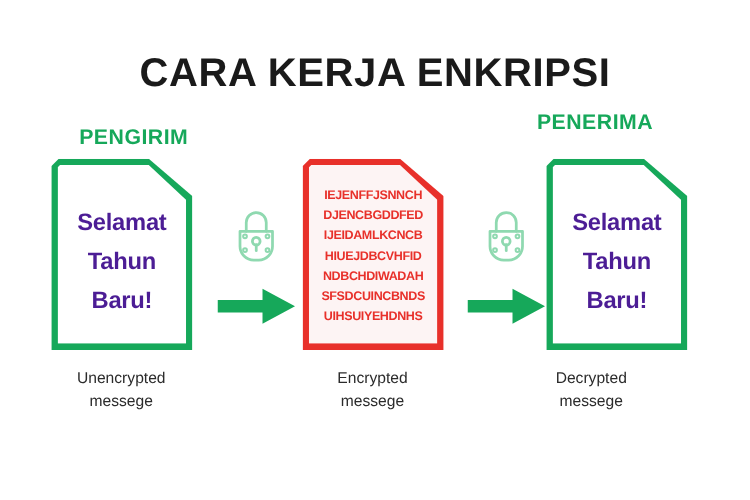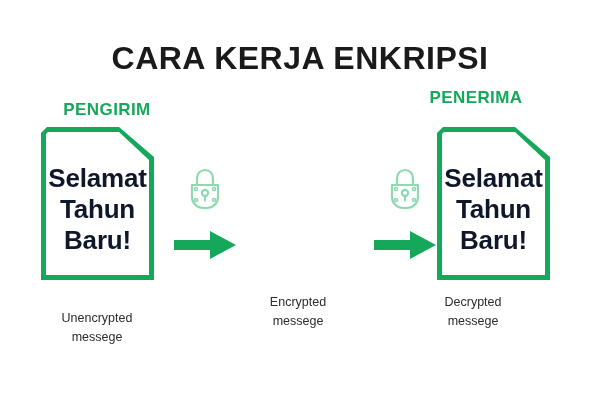--- a/index.html
+++ b/index.html
@@ -101,24 +101,24 @@
   
   .doc-text {
     position: absolute;
     left: 0;
     width: 100%;
     text-align: center;
   }
 
   .plain-text {
     top: 36px;
-    font-size: 26px;
+    font-size: 19px;
     line-height: 31px;
     font-weight: bold;
-    color: #0f172a;
+    color: #4c1d95;
     letter-spacing: -0.2px;
   }
 
   .cipher-text {
     top: 22px;
     font-size: 10px;
     line-height: 16.2px;
     font-weight: bold;
     color: #e8302a;
     letter-spacing: -0.3px;
@@ -128,21 +128,21 @@
   
   .caption {
     position: absolute;
     top: 293px;
     width: 170px;
     text-align: center;
     font-size: 12.5px;
     line-height: 19px;
     color: #2b2b2b;
   }
-  .caption.c1 { left: 12px; margin-top: 16px; }
+  .caption.c1 { left: 12px; }
   .caption.c2 { left: 213px; }
   .caption.c3 { left: 388px; }
 
   
   .step {
     position: absolute;
     top: 164px;
     width: 66px;
     height: 96px;
   }
@@ -203,20 +203,37 @@
         <circle cx="29" cy="36" r="1.5" fill="none" stroke="#8fd9b0" stroke-width="1.6"></circle>
       </svg>
     </span>
     <span class="arrow-icon">
       <svg viewBox="0 0 62 30" width="62" height="30" aria-hidden="true">
         <path d="M0 10 H36 V1 L62 15 L36 29 V20 H0 Z" fill="#16a85a"></path>
       </svg>
     </span>
   </div>
 
+  <div class="doc mid red">
+    <div class="page">
+      <div class="page-inner"></div>
+    </div>
+    <div class="fold">
+      <div class="fold-outer"></div>
+    </div>
+    <div class="doc-text cipher-text">
+      <div class="line">IEJENFFJSNNCH</div>
+      <div class="line">DJENCBGDDFED</div>
+      <div class="line">IJEIDAMLKCNCB</div>
+      <div class="line">HIUEJDBCVHFID</div>
+      <div class="line">NDBCHDIWADAH</div>
+      <div class="line">SFSDCUINCBNDS</div>
+      <div class="line">UIHSUIYEHDNHS</div>
+    </div>
+  </div>
 
   <div class="step s2">
     <span class="lock-icon">
       <svg viewBox="0 0 40 48" width="40" height="48" aria-hidden="true">
         <path d="M12 21 V14 a8 8 0 0 1 16 0 V21" fill="none" stroke="#8fd9b0" stroke-width="2.2" stroke-linecap="round"></path>
         <path d="M7 21 H33 V33 a11 11 0 0 1 -11 11 h-4 a11 11 0 0 1 -11 -11 Z" fill="none" stroke="#8fd9b0" stroke-width="2.2" stroke-linejoin="round"></path>
         <circle cx="20" cy="29" r="3.1" fill="none" stroke="#8fd9b0" stroke-width="2.2"></circle>
         <path d="M20 31.6 V36.5" stroke="#8fd9b0" stroke-width="2.2" stroke-linecap="round"></path>
         <circle cx="11" cy="25" r="1.5" fill="none" stroke="#8fd9b0" stroke-width="1.6"></circle>
         <circle cx="29" cy="25" r="1.5" fill="none" stroke="#8fd9b0" stroke-width="1.6"></circle>

